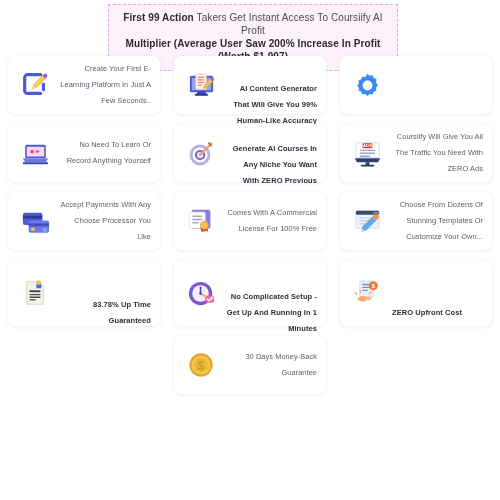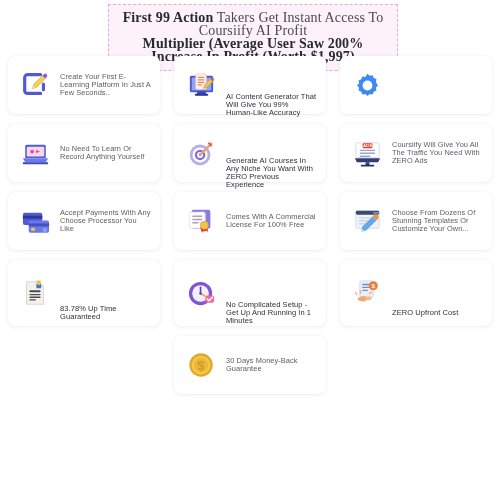--- a/index.html
+++ b/index.html
@@ -15,25 +15,24 @@
   .banner {
     position: absolute;
     left: 108px; top: 4px;
     width: 290px;
     border: 1px dashed #e9a8d8;
     background: #fdf2fa;
     padding: 6px 8px 7px 8px;
     text-align: center;
   }
   .banner p {
-    font-size: 14px;
+    font-size: 10px;
     line-height: 13px;
     color: #4a4a52;
     letter-spacing: 0.01em;
-    font-family: Liberation Serif, serif;
   }
   .banner .strong { font-weight: bold; color: #2a2a33; }
 
   
   .grid {
     position: absolute;
     left: 8px; top: 56px;
     width: 484px;
     display: flex;
     flex-wrap: wrap;
@@ -52,25 +51,26 @@
   }
   .card.tall { height: 66px; }
   .card-icon {
     flex: 0 0 auto;
     width: 34px; height: 34px;
     display: flex; align-items: center; justify-content: center;
   }
   .card-icon svg { display: block; }
   .card-text {
     font-size: 7.4px;
-    line-height: 8px;
+    line-height: 16px;
     color: #5b5b66;
     letter-spacing: 0.01em;
-  }
-  .card-text.bold { font-weight: normal; color: #2e2e3a; font-size: 7.5px; margin-top: 40px; }
+    text-align: right;
+  }
+  .card-text.bold { font-weight: bold; color: #2e2e3a; font-size: 7.5px; margin-top: 40px; }
 
   
   .spacer { width: 152px; height: 58px; visibility: hidden; }
 </style>
 </head>
 <body>
 
 <div id="page">
 
   <div class="banner">

